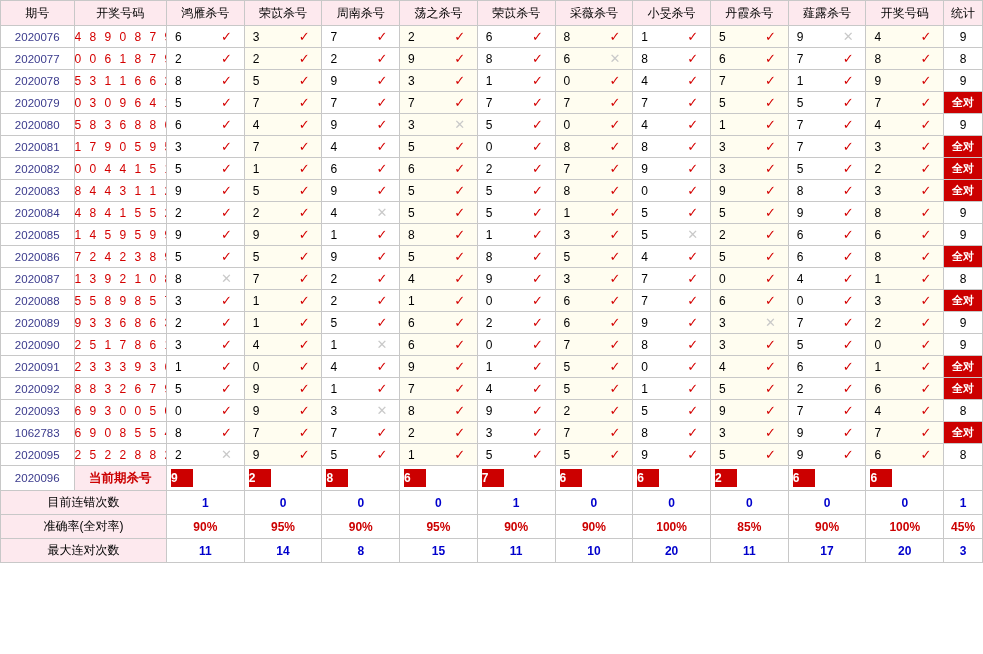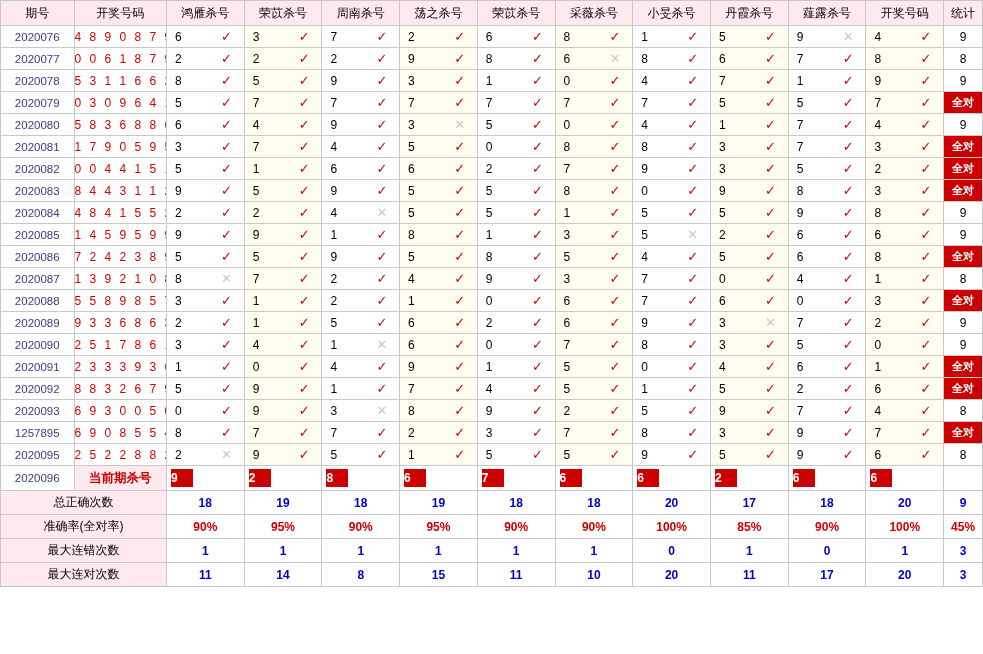--- a/index.html
+++ b/index.html
@@ -1313,21 +1313,21 @@
           </td>
           <td class="kn alt">
             <div style="display:flex;align-items:center;height:100%;">
               <span style="flex:1;text-align:left;padding-left:8px;">4</span>
               <span style="flex:1;text-align:center;"><span class="chk">✓</span></span>
             </div>
           </td>
           <td class="stat">8</td>
         </tr>
         <tr>
-          <td class="issue">1257895</td>
+          <td class="issue">1062783</td>
           <td class="nums">6 9 0 8 5 5 4</td>
           <td class="kn">
             <div style="display:flex;align-items:center;height:100%;">
               <span style="flex:1;text-align:left;padding-left:8px;">8</span>
               <span style="flex:1;text-align:center;"><span class="chk">✓</span></span>
             </div>
           </td>
           <td class="kn alt">
             <div style="display:flex;align-items:center;height:100%;">
               <span style="flex:1;text-align:left;padding-left:8px;">7</span>
@@ -1508,62 +1508,48 @@
           </td>
           <td class="curval">
             <div style="display:flex;align-items:center;height:100%;">
               <span style="flex:1;text-align:left;padding-left:4px;"><span class="curbox">6</span></span>
               <span style="flex:1;"></span>
             </div>
           </td>
           <td class="stat"></td>
         </tr>
         <tr class="sum">
-          <td class="sumlabel" colspan="2">总正确次数</td>
-          <td class="sumval">18</td>
-          <td class="sumval">19</td>
-          <td class="sumval">18</td>
-          <td class="sumval">19</td>
-          <td class="sumval">18</td>
-          <td class="sumval">18</td>
-          <td class="sumval">20</td>
-          <td class="sumval">17</td>
-          <td class="sumval">18</td>
-          <td class="sumval">20</td>
-          <td class="sumval">9</td>
+          <td class="sumlabel" colspan="2">目前连错次数</td>
+          <td class="sumval">1</td>
+          <td class="sumval">0</td>
+          <td class="sumval">0</td>
+          <td class="sumval">0</td>
+          <td class="sumval">1</td>
+          <td class="sumval">0</td>
+          <td class="sumval">0</td>
+          <td class="sumval">0</td>
+          <td class="sumval">0</td>
+          <td class="sumval">0</td>
+          <td class="sumval">1</td>
         </tr>
         <tr class="sum">
           <td class="sumlabel" colspan="2">准确率(全对率)</td>
           <td class="sumval rate">90%</td>
           <td class="sumval rate">95%</td>
           <td class="sumval rate">90%</td>
           <td class="sumval rate">95%</td>
           <td class="sumval rate">90%</td>
           <td class="sumval rate">90%</td>
           <td class="sumval rate">100%</td>
           <td class="sumval rate">85%</td>
           <td class="sumval rate">90%</td>
           <td class="sumval rate">100%</td>
           <td class="sumval rate">45%</td>
         </tr>
         <tr class="sum">
-          <td class="sumlabel" colspan="2">最大连错次数</td>
-          <td class="sumval">1</td>
-          <td class="sumval">1</td>
-          <td class="sumval">1</td>
-          <td class="sumval">1</td>
-          <td class="sumval">1</td>
-          <td class="sumval">1</td>
-          <td class="sumval">0</td>
-          <td class="sumval">1</td>
-          <td class="sumval">0</td>
-          <td class="sumval">1</td>
-          <td class="sumval">3</td>
-        </tr>
-        <tr class="sum">
           <td class="sumlabel" colspan="2">最大连对次数</td>
           <td class="sumval">11</td>
           <td class="sumval">14</td>
           <td class="sumval">8</td>
           <td class="sumval">15</td>
           <td class="sumval">11</td>
           <td class="sumval">10</td>
           <td class="sumval">20</td>
           <td class="sumval">11</td>
           <td class="sumval">17</td>

